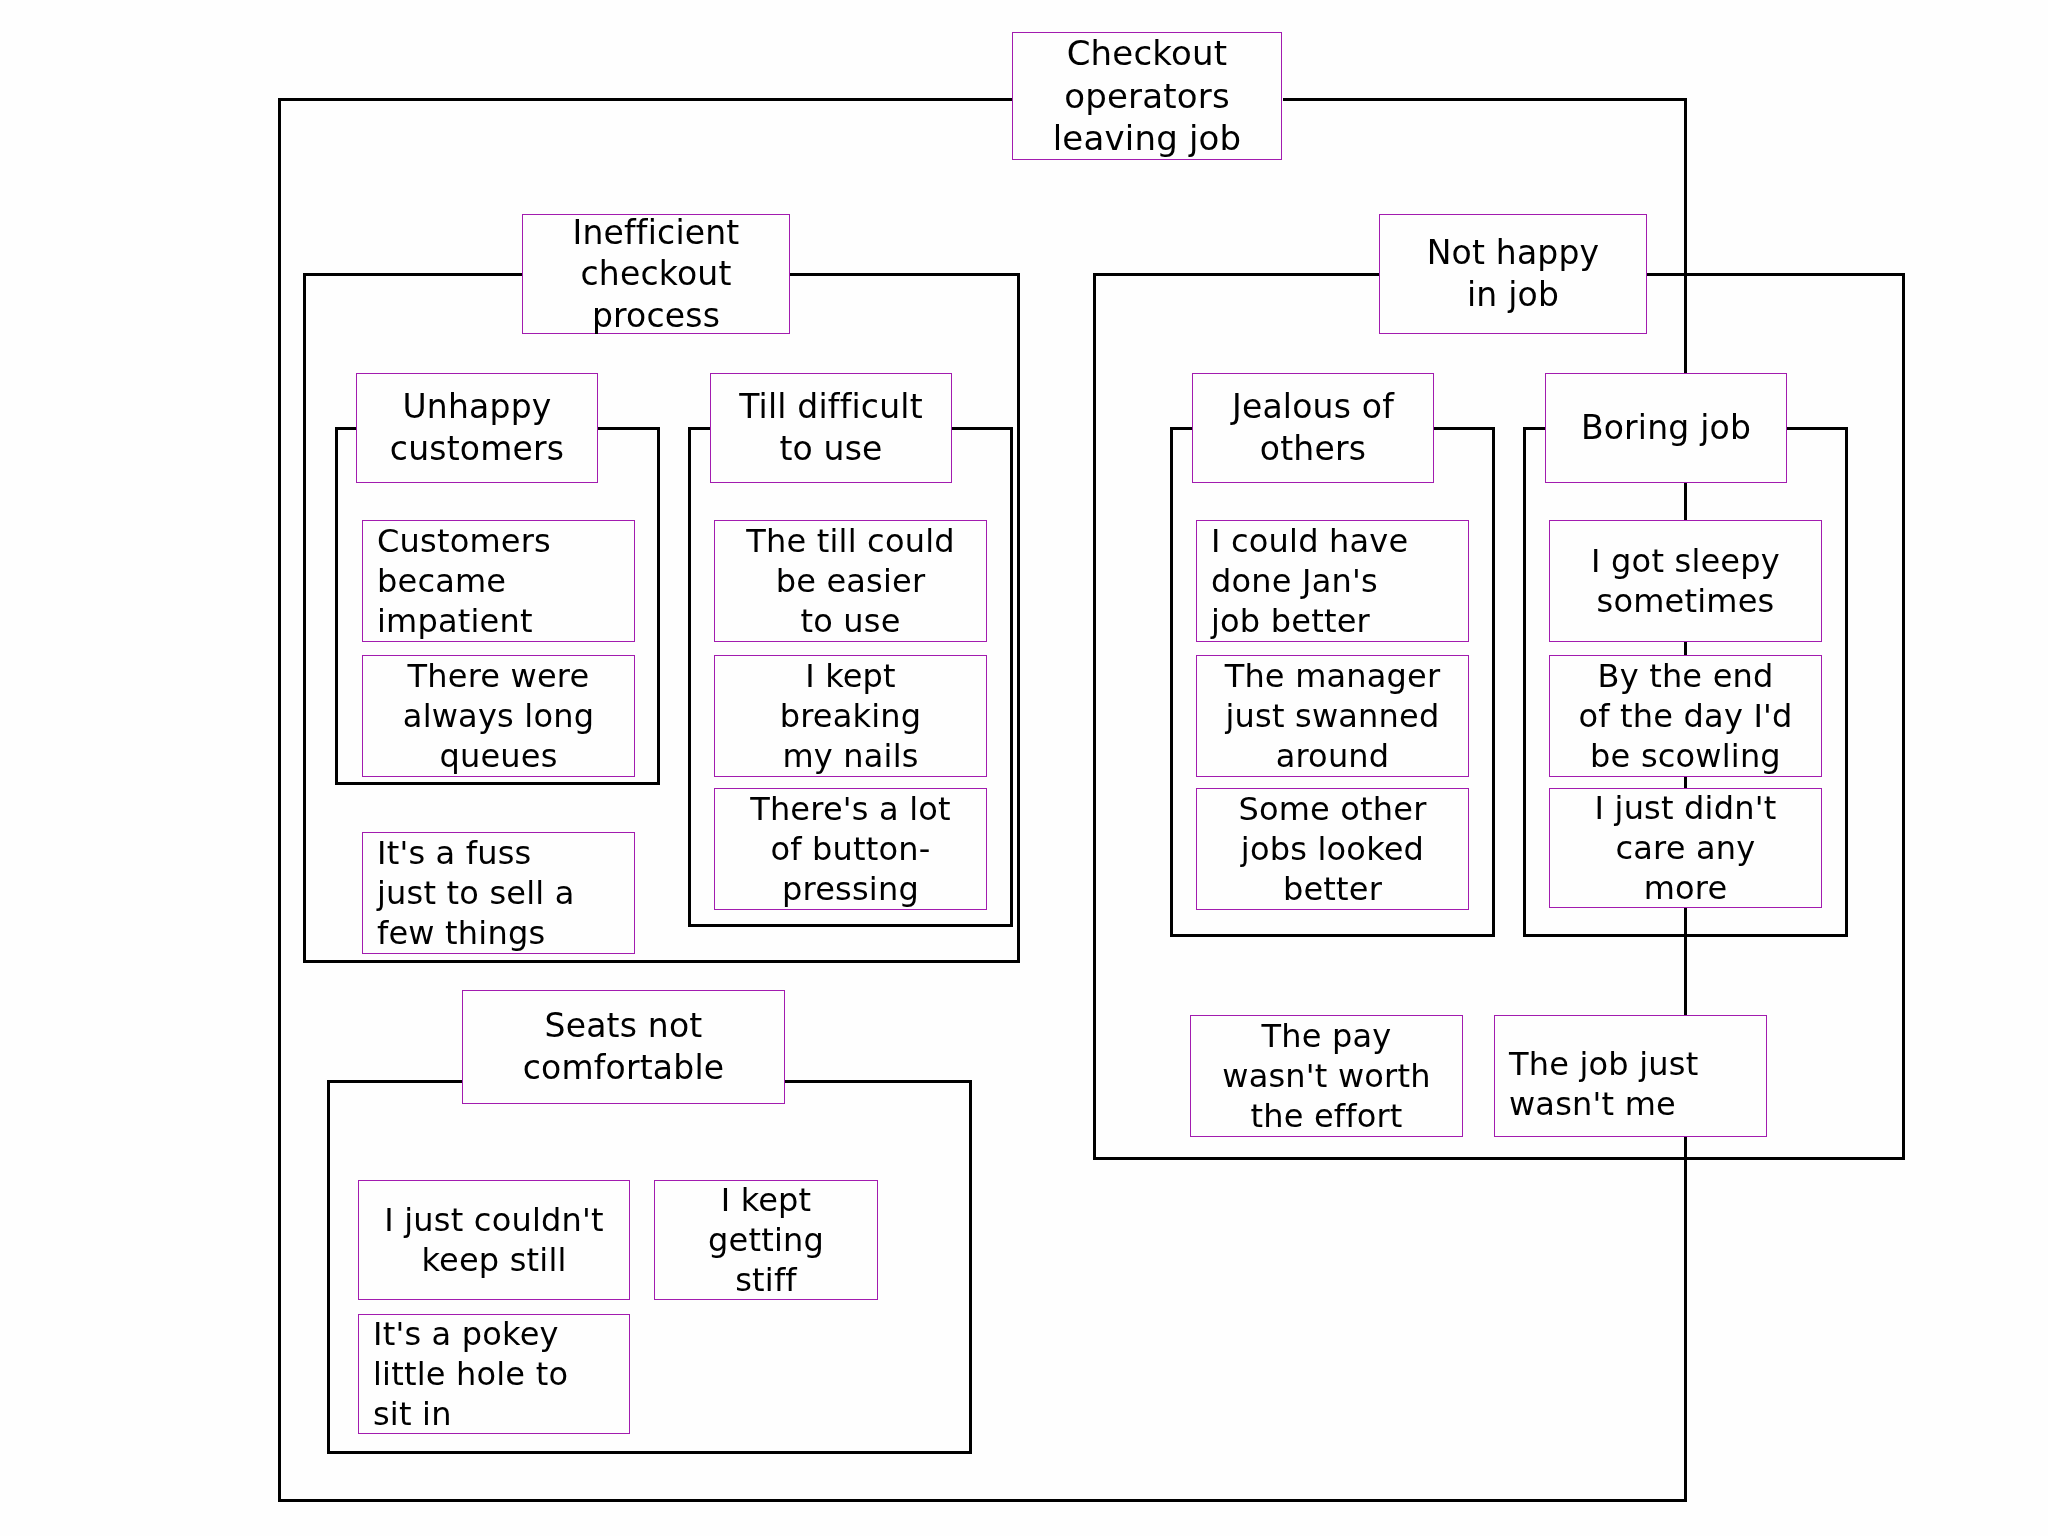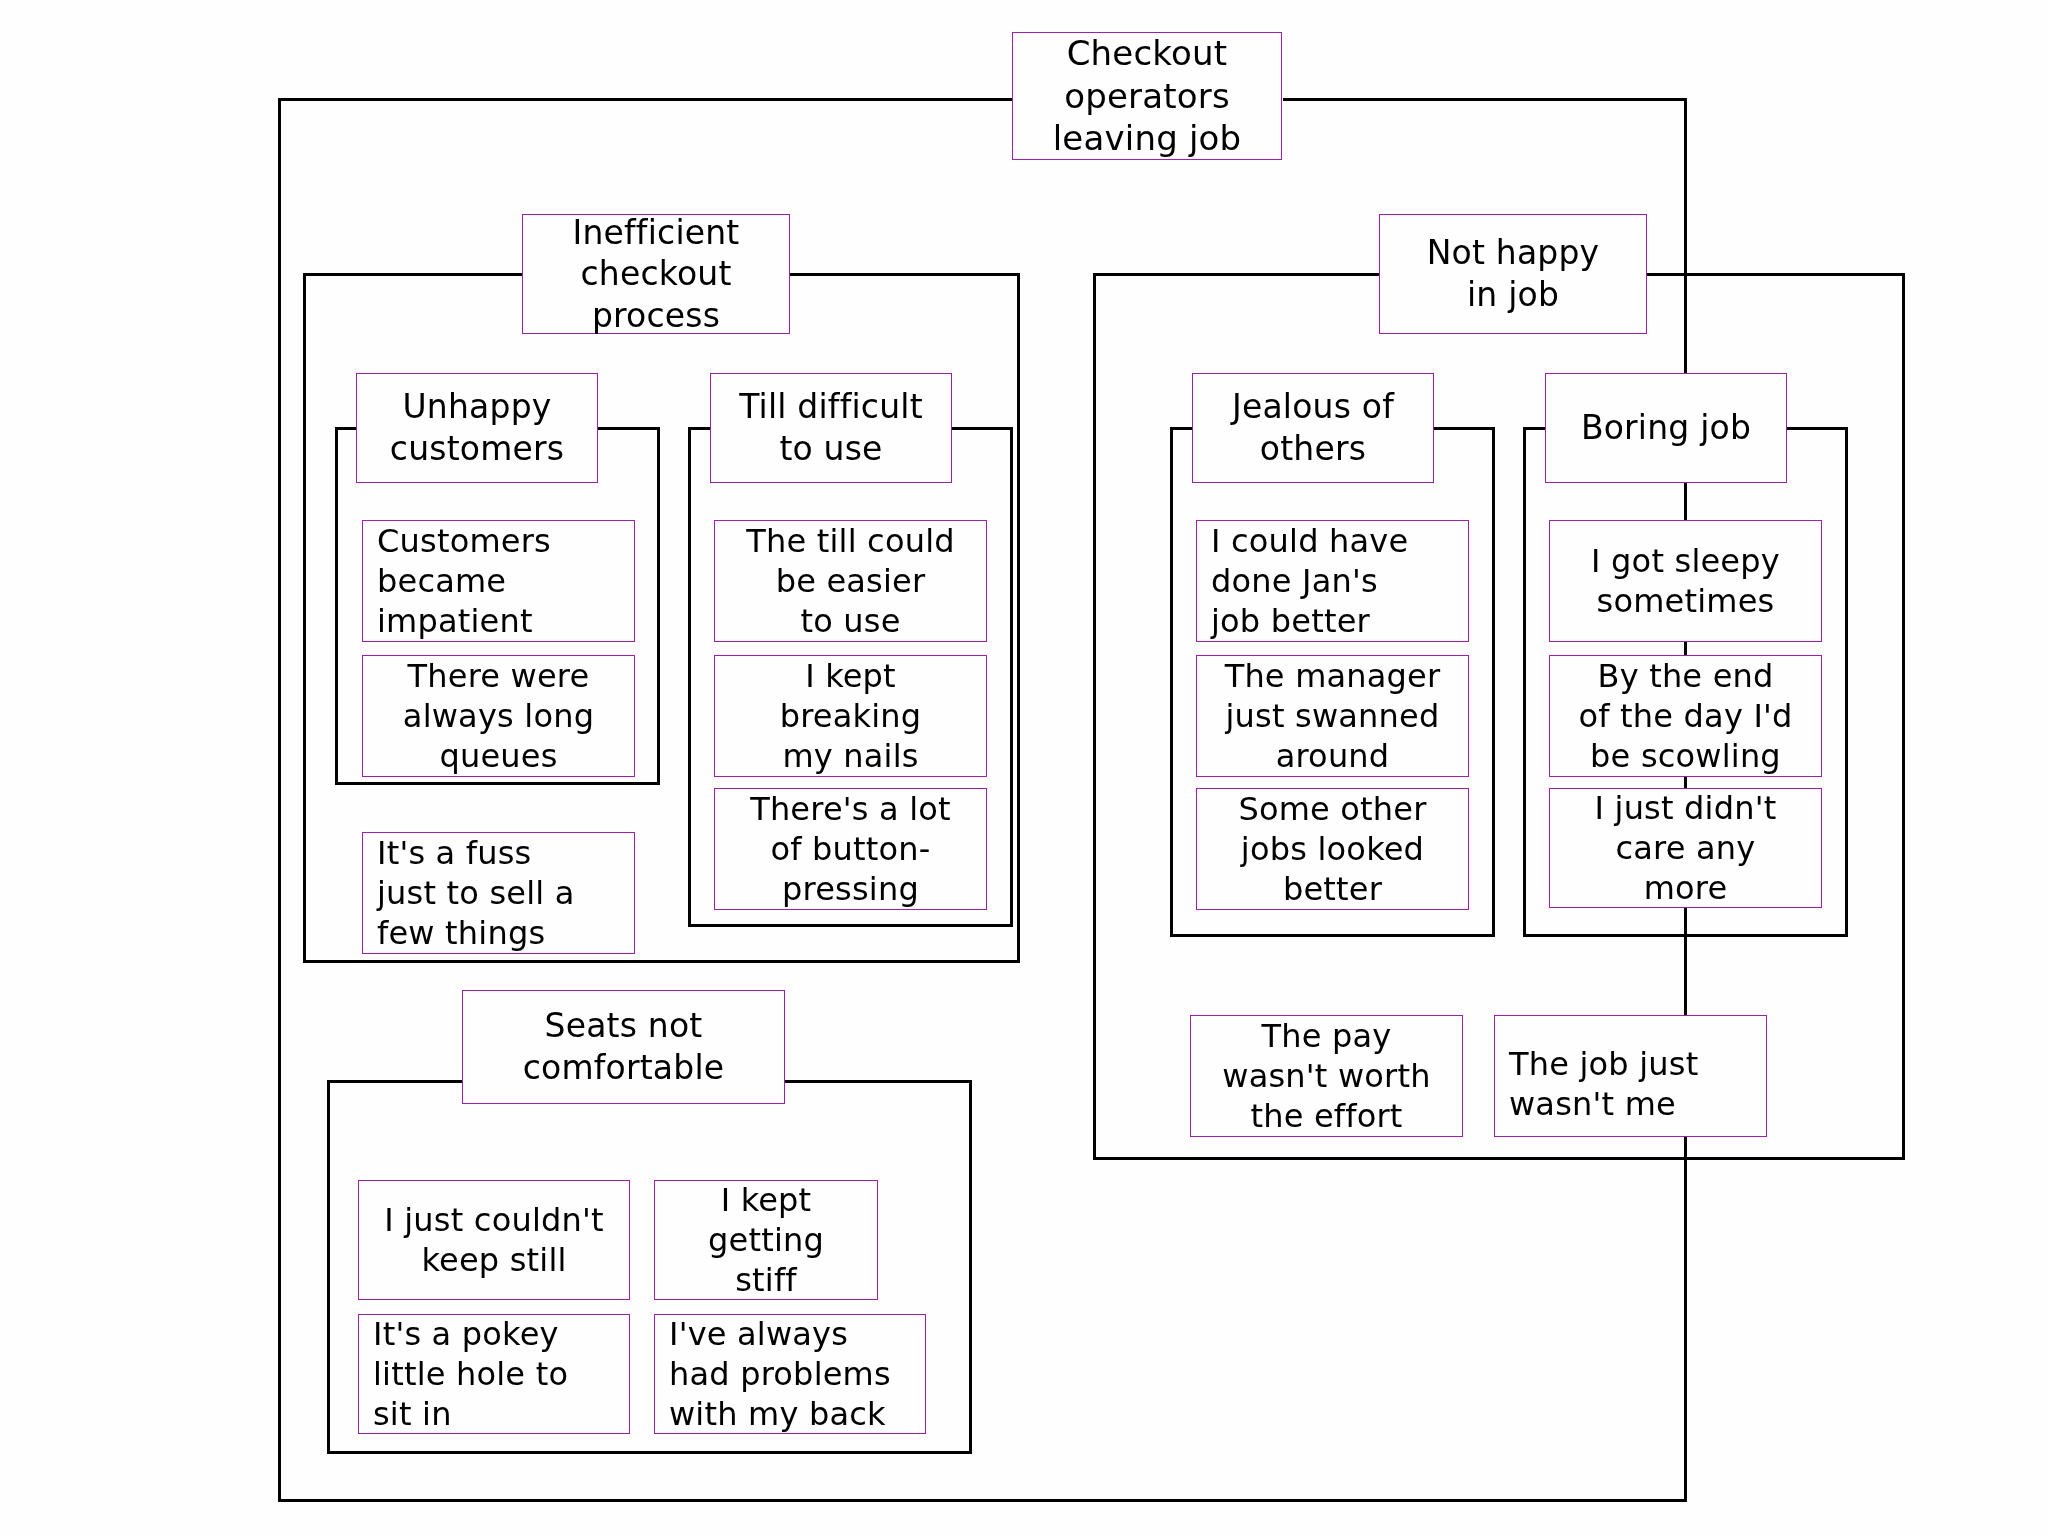--- a/index.html
+++ b/index.html
@@ -181,19 +181,14 @@
   </div>
   <div class="box leaf t32" style="left:654px;top:1180px;width:224px;height:120px;">
     <span class="txt">I kept getting
 stiff</span>
   </div>
   <div class="box leaf t32" style="left:358px;top:1314px;width:272px;height:120px;text-align:left;justify-content:flex-start;">
     <span class="txt" style="text-align:left;padding-left:14px;">It's a pokey
 little hole to
 sit in</span>
   </div>
-  <div class="box leaf t32" style="left:654px;top:1314px;width:272px;height:120px;text-align:left;justify-content:flex-start;">
-    <span class="txt" style="text-align:left;padding-left:14px;">I've always
-had problems
-with my back</span>
-  </div>
 
 </div>
 
 </body></html>

